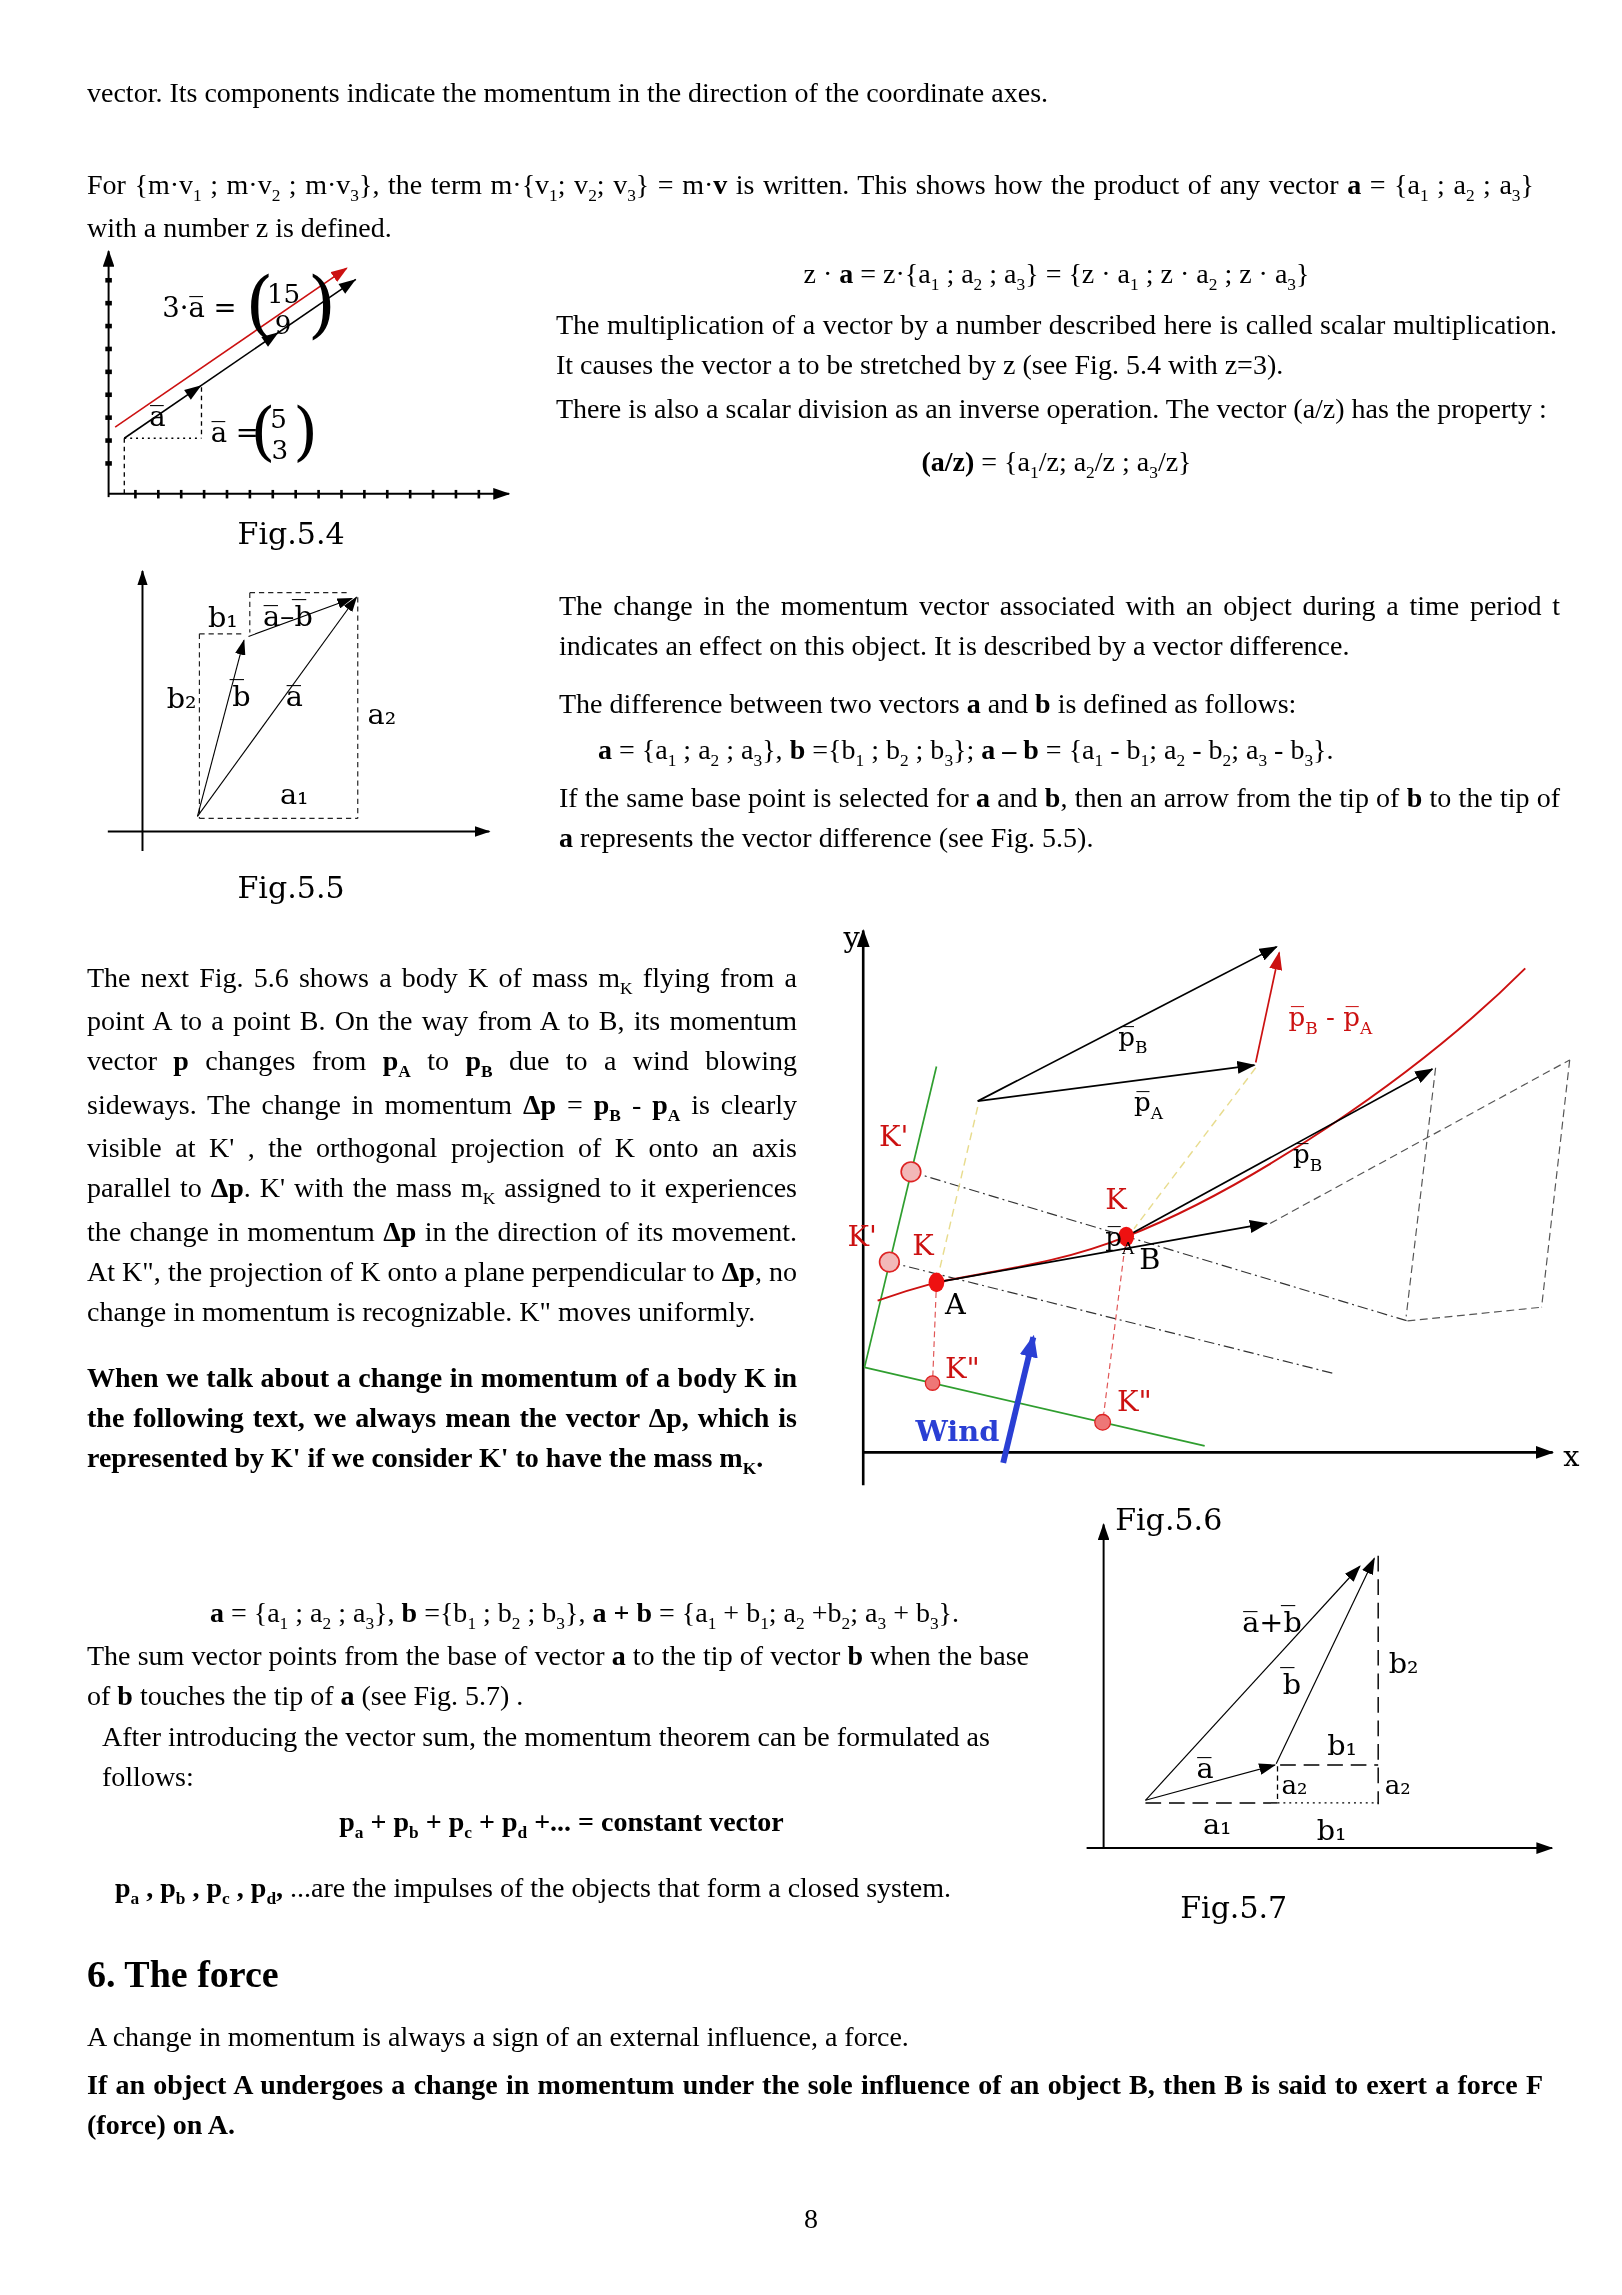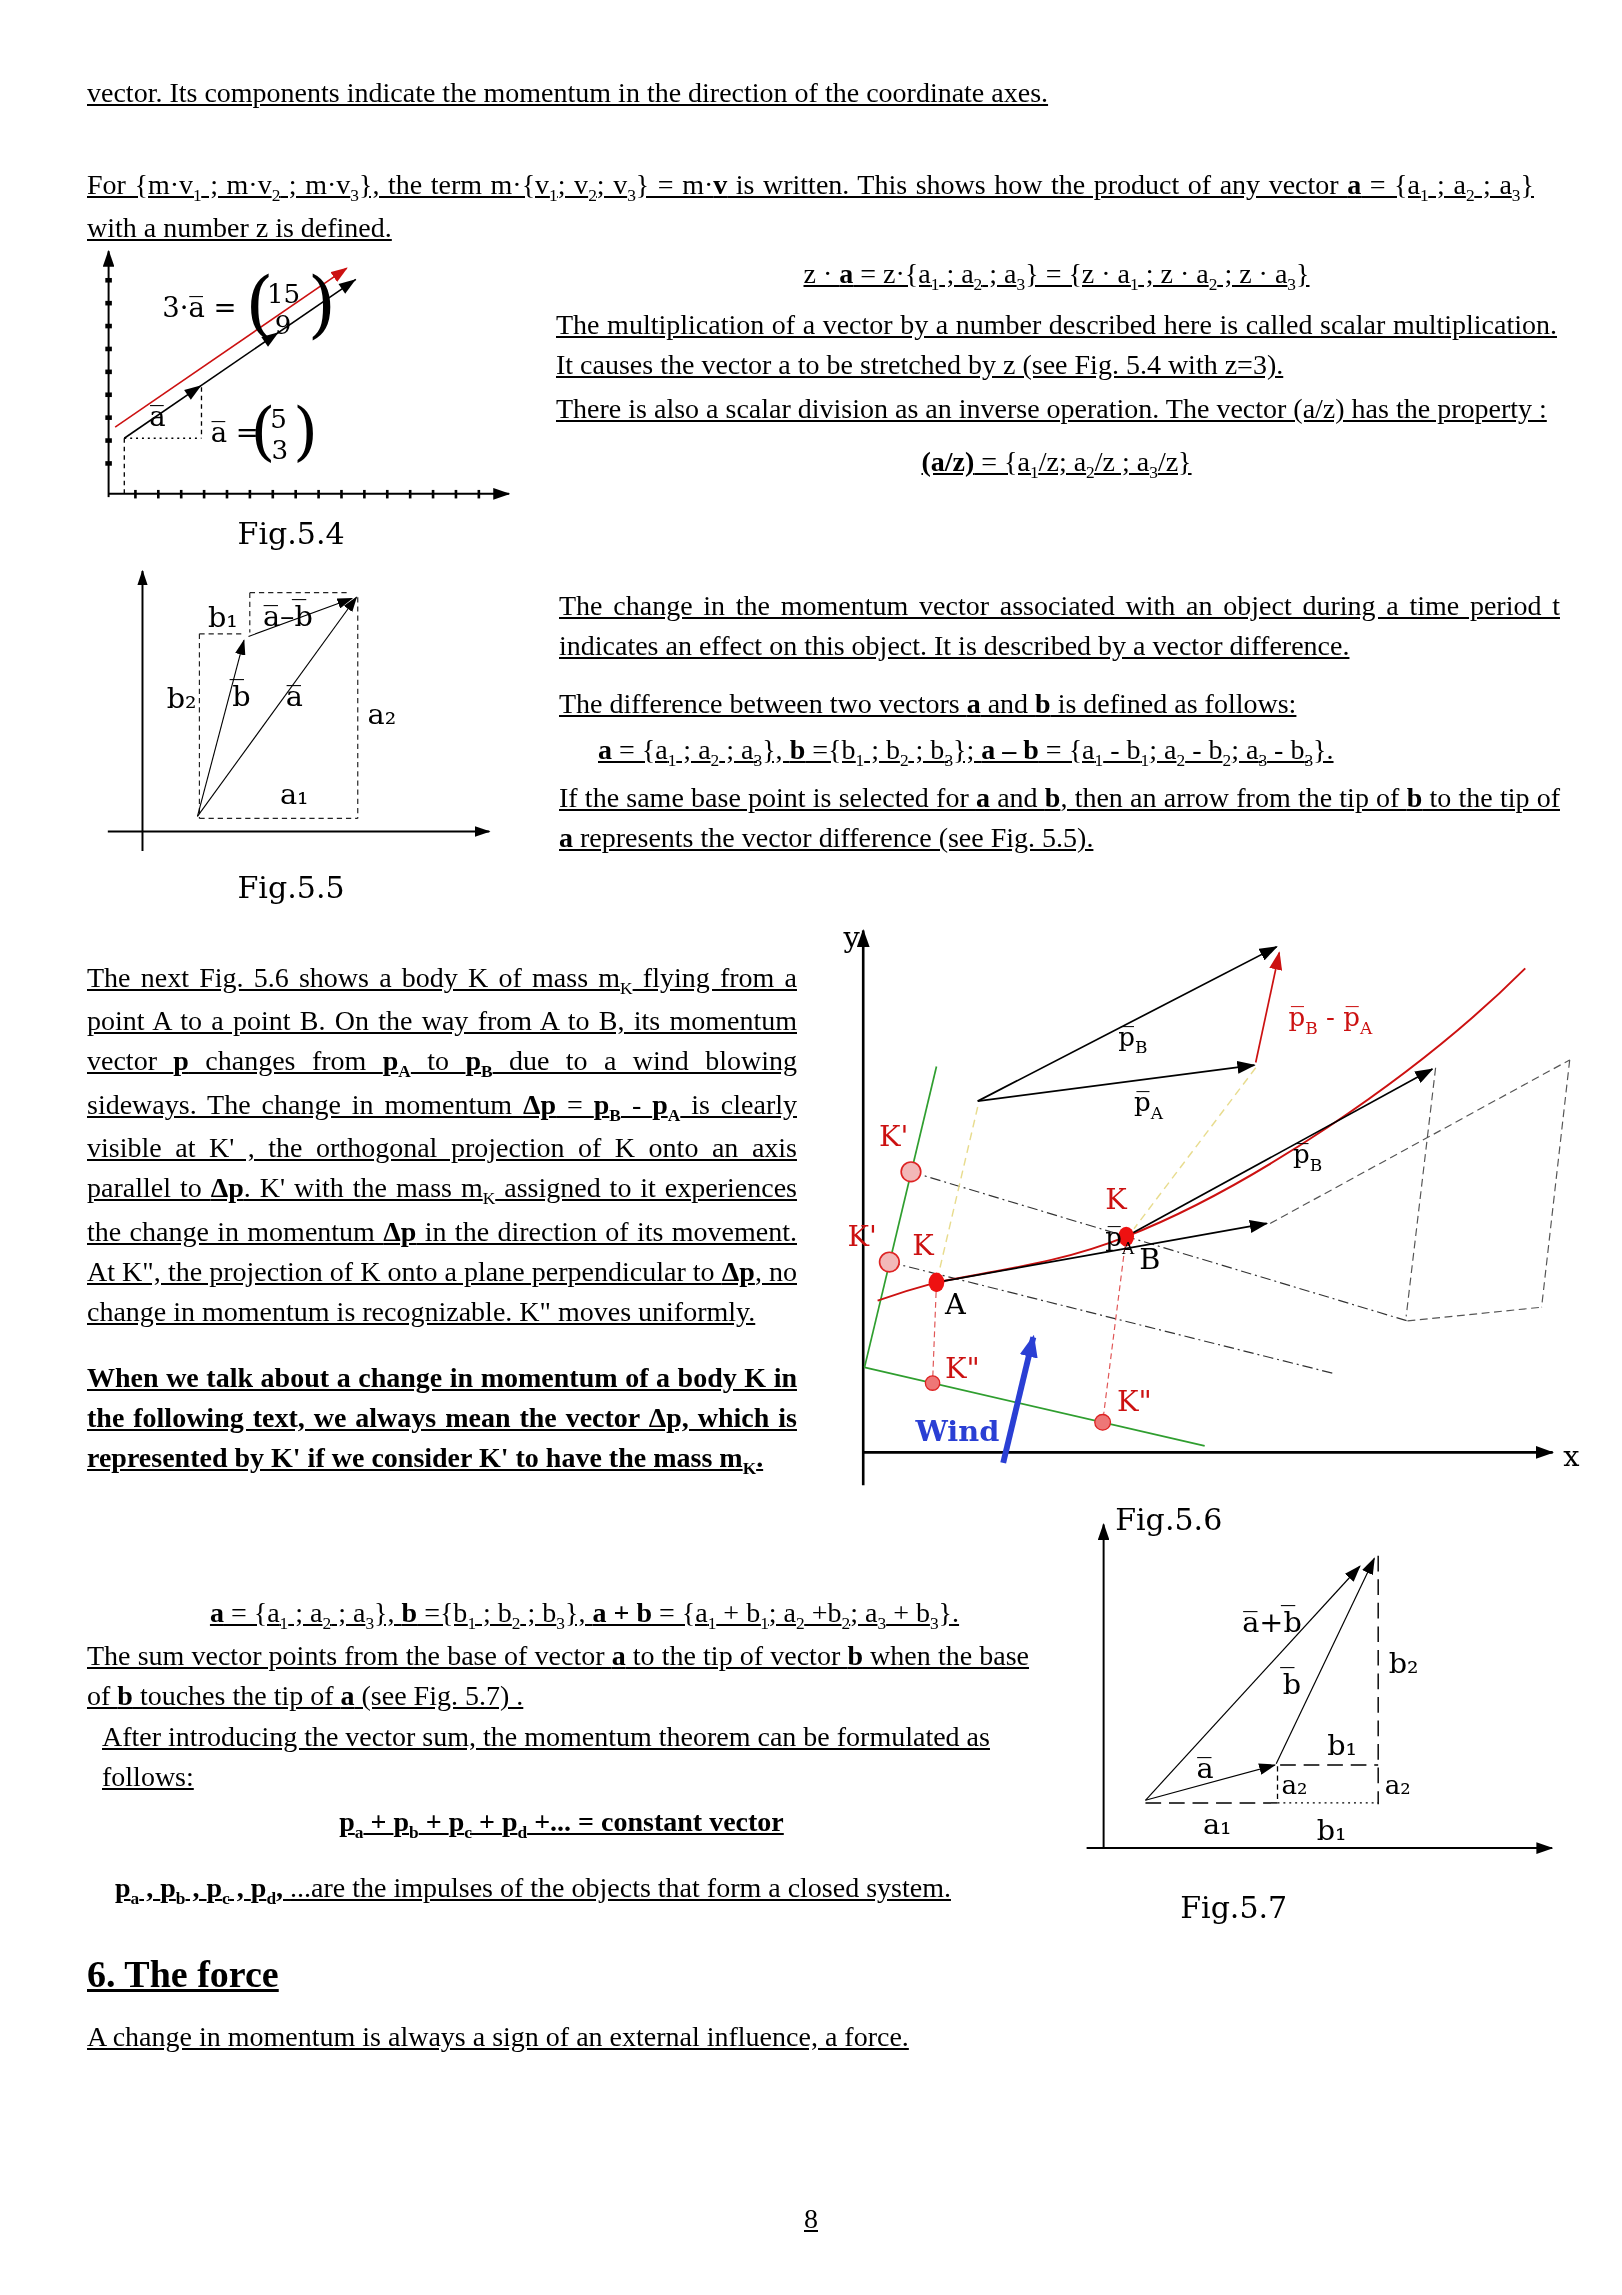--- a/index.html
+++ b/index.html
@@ -1,18 +1,18 @@
 <!DOCTYPE html>
 <html style="font-size:10.5px"><head>
 <meta charset="utf-8">
 <style>
   html,body{margin:0;padding:0;background:#888;}
   .page{position:relative;width:1622px;height:2295px;background:#ffffff;overflow:hidden;
         font-family:"Liberation Serif",serif;color:#000;}
-  .blk{position:absolute;font-size:28px;line-height:1.43;text-decoration:underline;}
+  .blk{position:absolute;font-size:28px;line-height:1.43;}
   .just{text-align:justify;}
   .ctr{text-align:center;}
   .b{font-weight:700;}
   .sg-n{font-weight:inherit;}
   .sg-b{font-weight:700;}
   .sg-sub{vertical-align:sub;font-size:0.62em;}
   .sg-bsub{vertical-align:sub;font-size:0.62em;font-weight:700;}
   .h6{font-size:38px;font-weight:700;}
   svg text{font-family:"DejaVu Serif","Liberation Serif",serif;fill:#000;}
   .svgsub{font-size:26px;}
@@ -253,17 +253,18 @@
       <text x="328" y="452" font-size="40">a₂</text>
       <text x="486" y="452" font-size="40">a₂</text>
       <text x="208" y="514">a₁</text>
       <text x="382" y="522">b₁</text>
       <text class="cap" x="255" y="642" text-anchor="middle">Fig.5.7</text>
     </g>
   </svg>
 
   <div class="blk h6" style="left:87px;top:1947px;">6. The force</div>
   <div class="blk" style="left:87px;top:2017px;width:1453px;">A change in momentum is always a sign of an external influence, a force.</div>
+  <div class="blk b just" style="left:87px;top:2065px;width:1456px;">If an object A undergoes a change in momentum under the sole influence of an object B, then B is said to exert a force F (force) on A.</div>
 
   <div class="blk ctr" style="left:0;top:2199px;width:1622px;">8</div>
 
 </div>
 
 
 </body></html>

